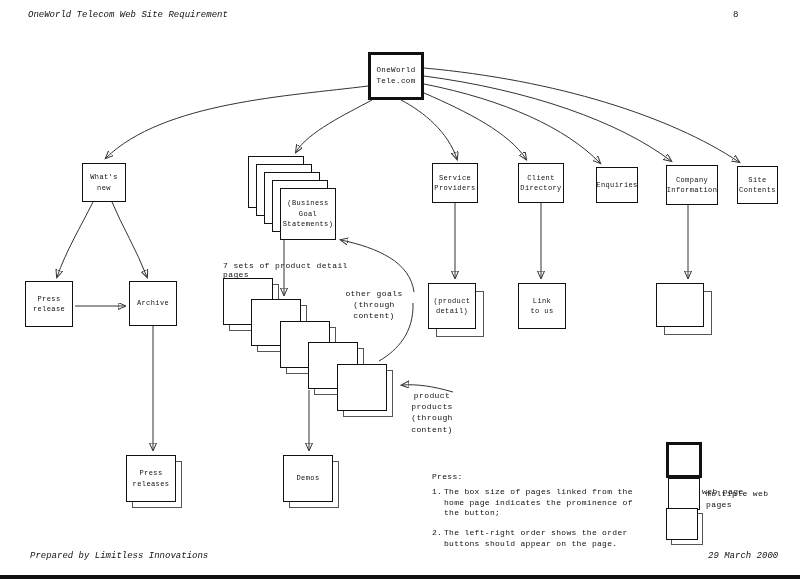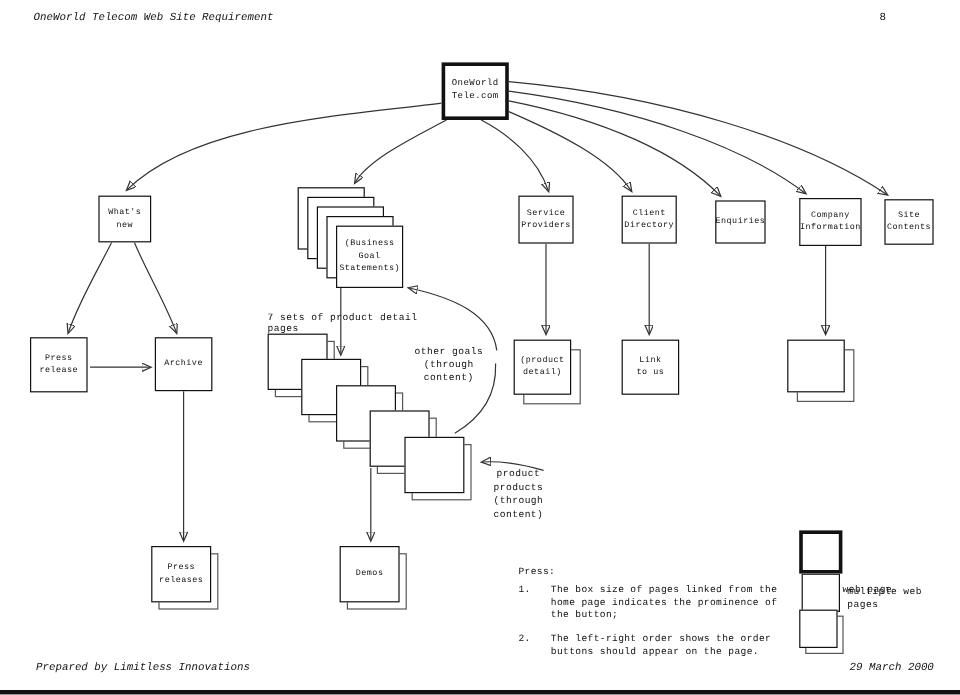--- a/index.html
+++ b/index.html
@@ -12,21 +12,21 @@
        display:flex;align-items:center;justify-content:center;text-align:center;
        font-size:7px;letter-spacing:.4px;line-height:1.5;padding:15px;}
   .box.thick{border-width:3px;font-size:7.5px;}
   .box.back{border-color:#555;}
   .box.narrow{padding:0 8px;}
   .pglabel{position:absolute;font-size:8px;letter-spacing:.4px;color:#111;}
   .anno{position:absolute;font-size:8px;letter-spacing:.4px;color:#111;text-align:center;line-height:1.4;}
   .note{position:absolute;left:432px;top:472px;width:218px;font-size:8px;letter-spacing:.3px;line-height:1.35;color:#111;}
   .note .nrow{display:flex;margin-top:4px;}
   .note .num{width:12px;flex:none;}
-  .note .ntxt{flex:1;margin-left:15px;}
+  .note .ntxt{flex:1;}
   .legend-label{position:absolute;font-size:8px;letter-spacing:.4px;line-height:1.4;color:#111;}
   .bottom-rule{position:absolute;left:0;top:575px;width:800px;height:4px;background:#111;}
 </style>
 </head>
 <body>
 
 <div class="page">
 
   <div class="hdr" style="left:28px;top:10px">OneWorld Telecom Web Site Requirement</div>
   <div class="hdr" style="left:733px;top:10px;font-style:normal;">8</div>

